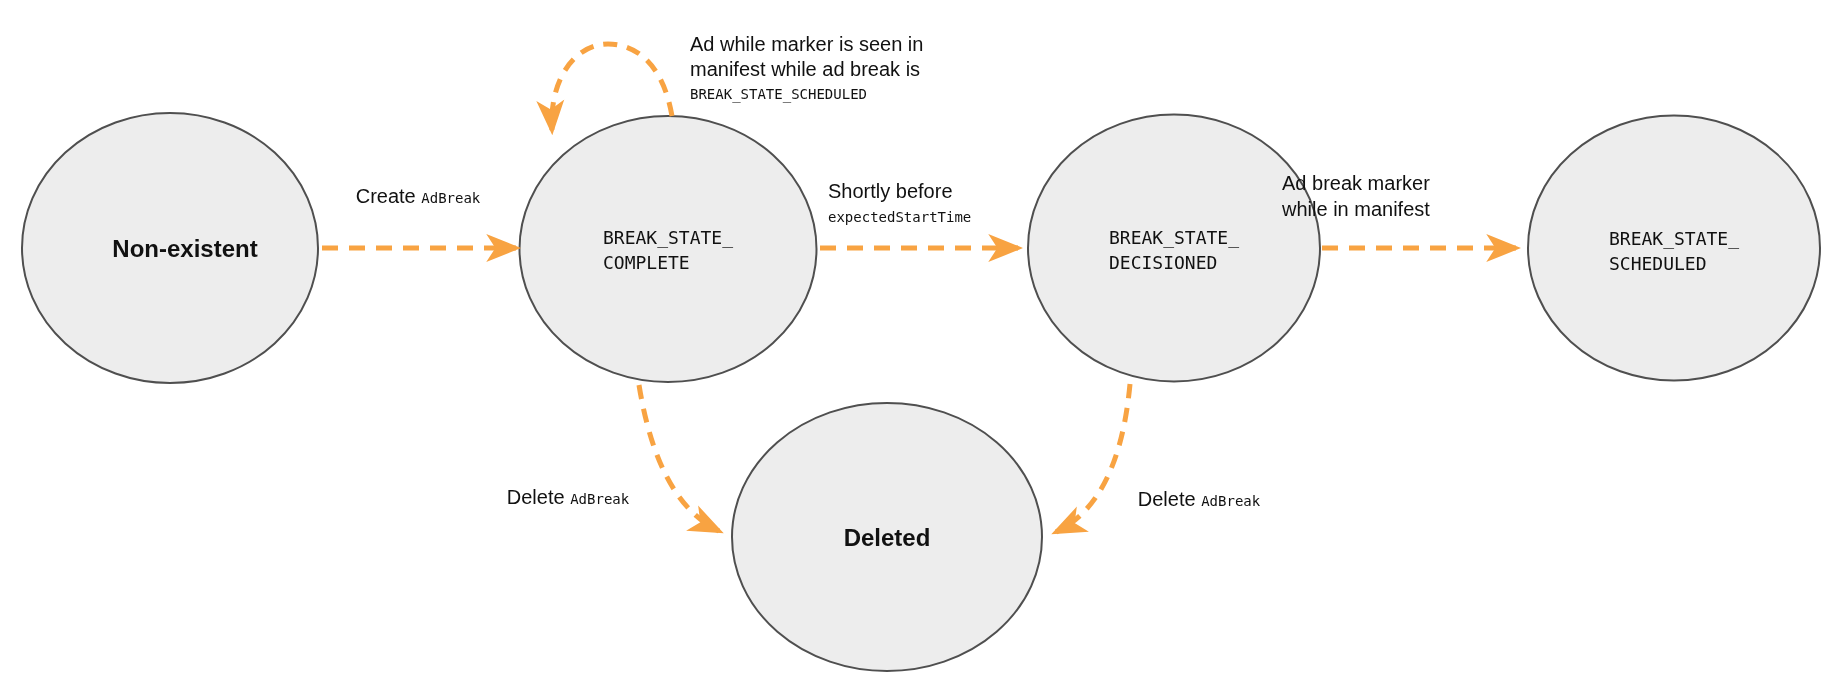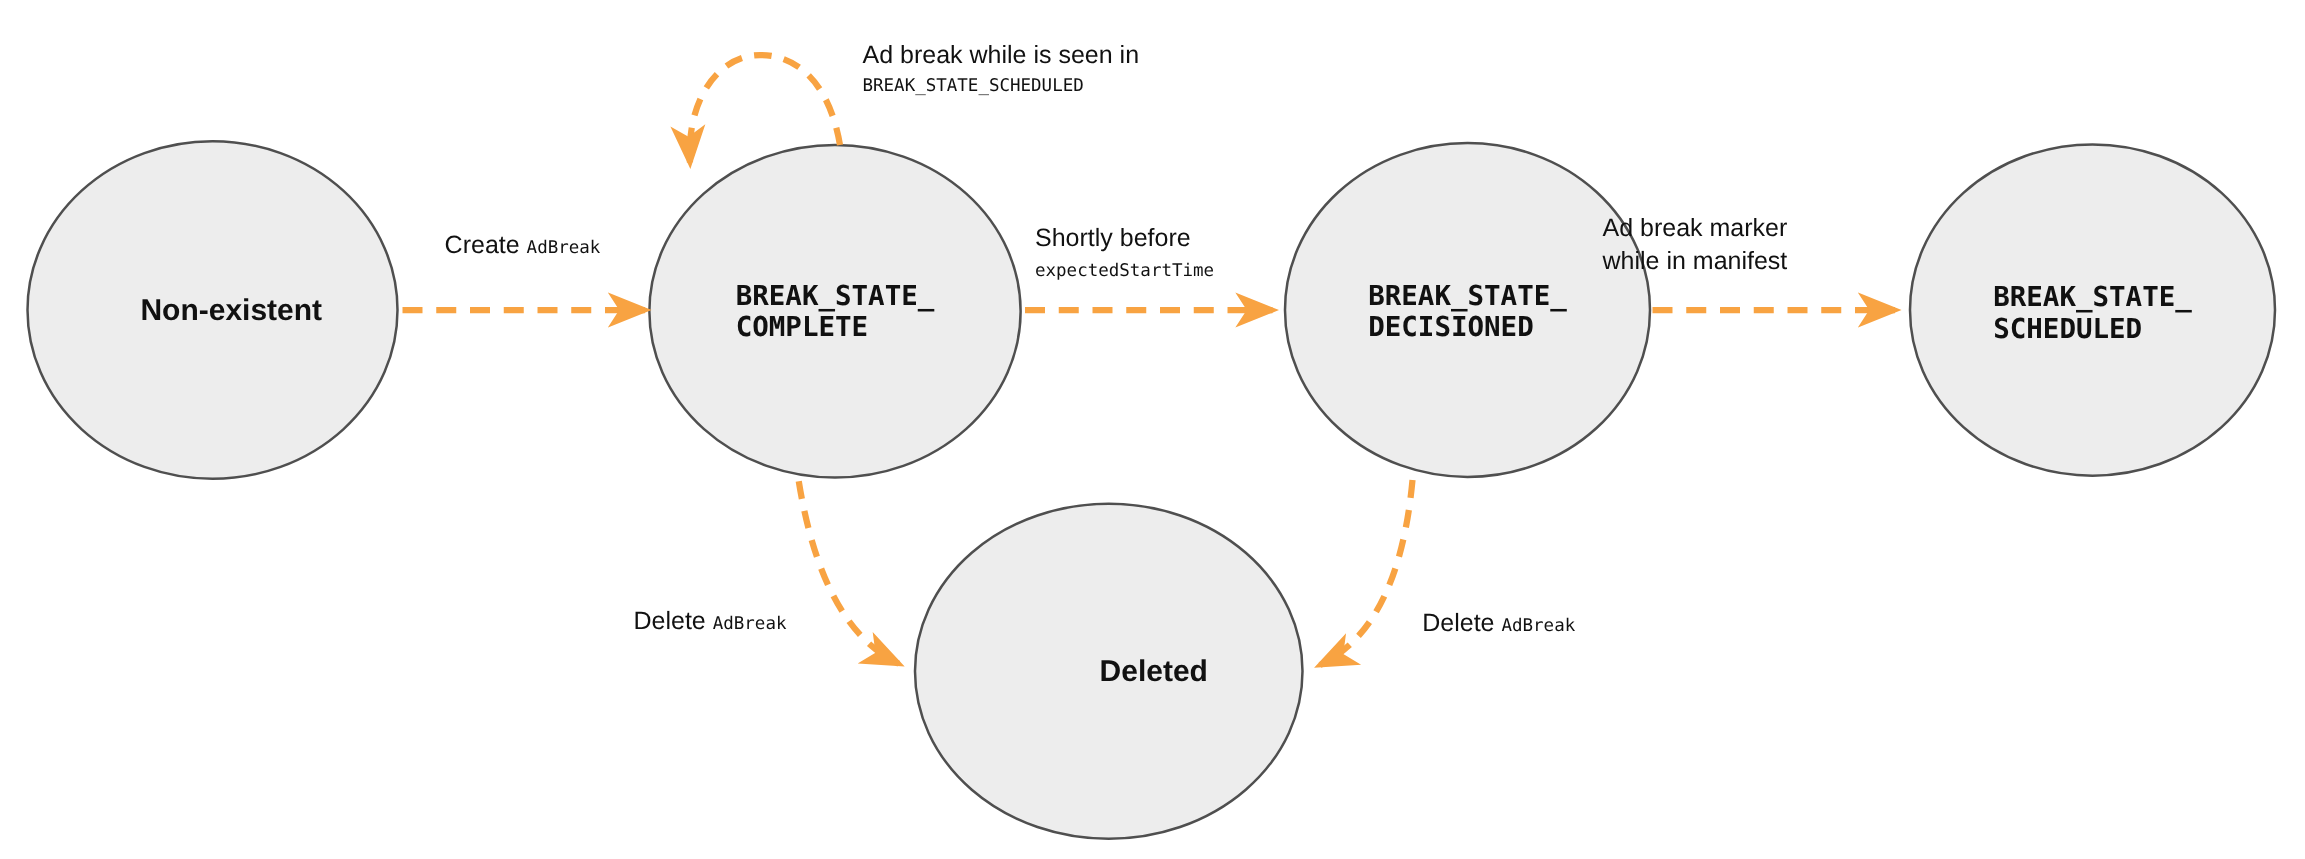--- a/index.html
+++ b/index.html
@@ -45,22 +45,22 @@
   }
   .centered { transform: translate(-50%, -50%); }
 
   .state-name {          
     font-size: 24px;
     font-weight: bold;
     line-height: 28px;
   }
   .state-code {          
     font-family: "DejaVu Sans Mono", "Liberation Mono", monospace;
-    font-size: 22px;
-    font-weight: bold;
+    font-size: 18px;
+    font-weight: normal;
     line-height: 25px;
   }
   .code {                
     font-family: "DejaVu Sans Mono", "Liberation Mono", monospace;
     font-size: 14px;
     font-weight: normal;
   }
   .edge-label { font-size: 20px; }
   .edge-label .line { display: block; }
 </style>
@@ -100,28 +100,29 @@
   <div class="label centered state-code" style="left:1174px; top:250px;">
     <span class="line" style="display:block">BREAK_STATE_</span>
     <span class="line" style="display:block">DECISIONED</span>
   </div>
 
   <div class="label centered state-code" style="left:1674px; top:251px;">
     <span class="line" style="display:block">BREAK_STATE_</span>
     <span class="line" style="display:block">SCHEDULED</span>
   </div>
 
-  <div class="label centered state-name" style="left:887px; top:538px;margin-left:36px;">Deleted</div>
+  <div class="label centered state-name" style="left:887px; top:538px;">Deleted</div>
 
   <div class="label centered edge-label" style="left:418px; top:197px;">
     <span>Create </span><span class="code">AdBreak</span>
   </div>
 
   <div class="label edge-label" style="left:690px; top:32px; line-height:25px;">
-    <span class="line">Ad break while is seen in</span>
+    <span class="line">Ad while marker is seen in</span>
+    <span class="line">manifest while ad break is</span>
     <span class="line code">BREAK_STATE_SCHEDULED</span>
   </div>
 
   <div class="label edge-label" style="left:828px; top:178px;">
     <span class="line">Shortly before</span>
     <span class="line code">expectedStartTime</span>
   </div>
 
   <div class="label edge-label" style="left:1282px; top:170px;">
     <span class="line">Ad break marker</span>

